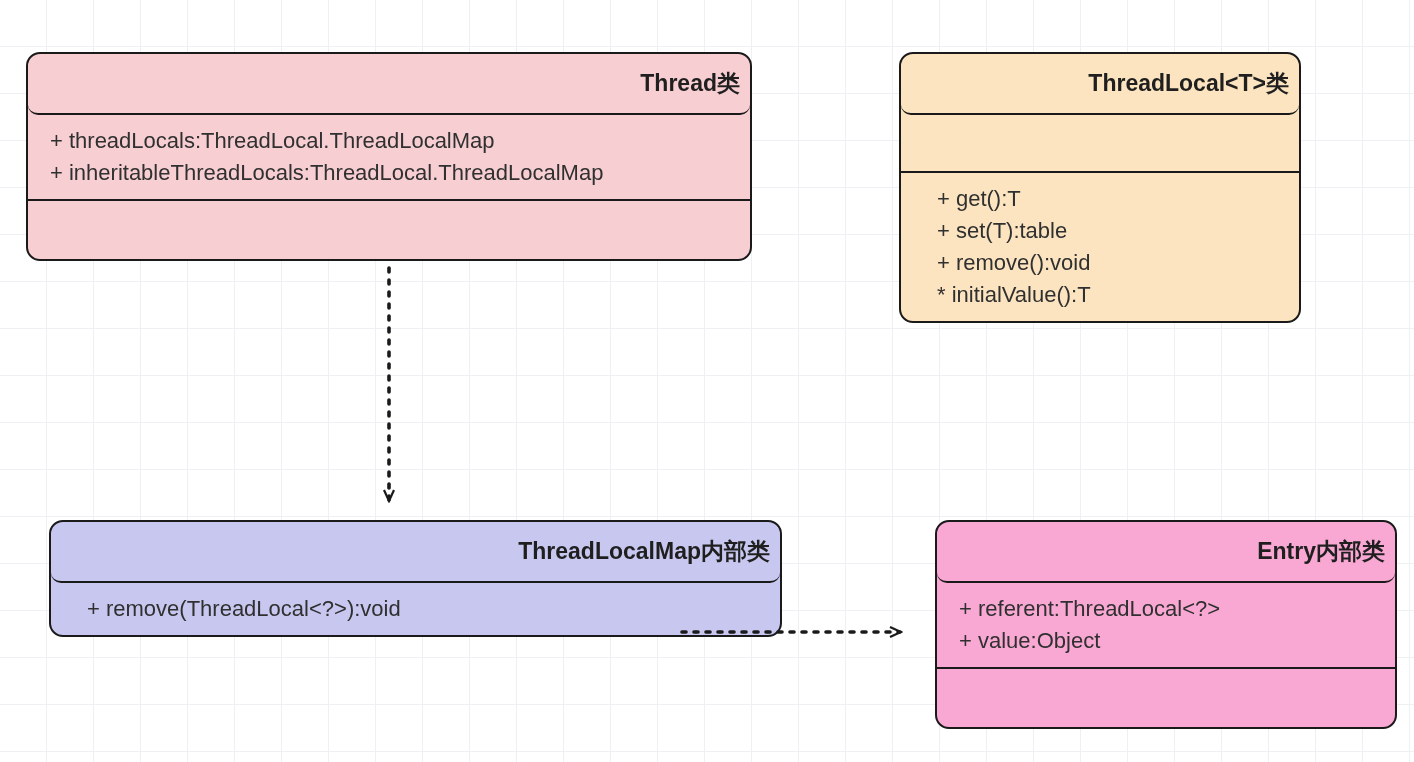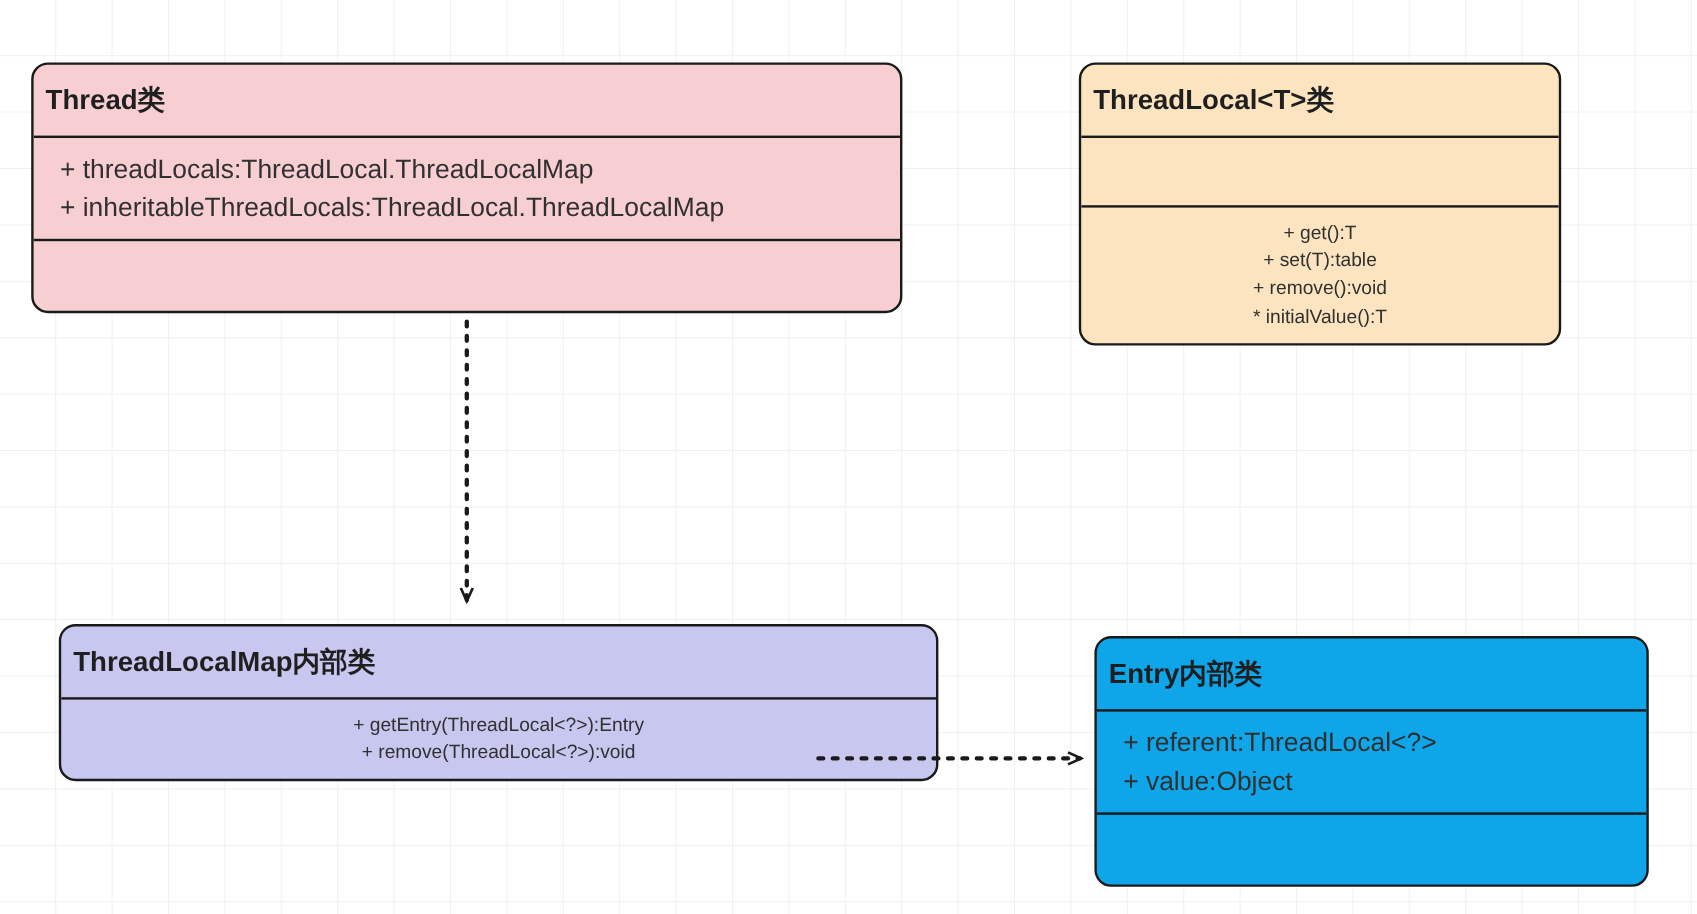--- a/index.html
+++ b/index.html
@@ -16,63 +16,62 @@
     background-position: -1px -1px;
     overflow: hidden;
   }
   .class-box {
     position: absolute;
     border: 2.5px solid #1a1a1a;
     border-radius: 14px;
     overflow: hidden;
   }
   .class-title {
-    text-align: left;
+    text-align: right;
     font-weight: 700;
     font-size: 23px;
     padding: 14px 10px 14px 10px;
     color: #1f1f1f;
     border-bottom: 2.5px solid #1a1a1a;
+    border-radius: 10px;
   }
   .class-attrs {
     padding: 10px 22px;
     font-size: 22px;
     color: #303030;
     border-bottom: 2.5px solid #1a1a1a;
     min-height: 20px;
   }
   .class-attrs.empty, .class-methods.empty { min-height: 58px; }
   .class-methods {
-    padding: 10px 16px;
-    font-size: 16px;
+    padding: 10px 36px;
+    font-size: 22px;
     color: #303030;
     min-height: 20px;
-    text-align: center;
   }
   .class-attrs div, .class-methods div {
     line-height: 1.45;
     white-space: nowrap;
   }
   
   .thread-box {
     left: 26px; top: 52px; width: 726px;
     background: #f7ced2;
   }
   .threadlocal-box {
     left: 899px; top: 52px; width: 402px;
     background: #fbe4bf;
   }
   .threadlocalmap-box {
     left: 49px; top: 520px; width: 733px;
     background: #c7c7f0;
   }
   .entry-box {
-    left: 912px; top: 520px; width: 462px;
-    background: #0ea5e9;
-    margin-top: 10px;
+    left: 935px; top: 520px; width: 462px;
+    background: #f9a8d4;
   }
   svg.connector {
     position: absolute;
     top: 0; left: 0;
     width: 1414px; height: 762px;
     pointer-events: none;
   }
 </style>
 </head>
 <body>
@@ -93,21 +92,20 @@
     <div>+ get():T</div>
     <div>+ set(T):table</div>
     <div>+ remove():void</div>
     <div>* initialValue():T</div>
   </div>
 </div>
 
 <div class="class-box threadlocalmap-box">
   <div class="class-title">ThreadLocalMap内部类</div>
   <div class="class-methods">
-    <div>+ getEntry(ThreadLocal&lt;?&gt;):Entry</div>
     <div>+ remove(ThreadLocal&lt;?&gt;):void</div>
   </div>
 </div>
 
 <div class="class-box entry-box">
   <div class="class-title">Entry内部类</div>
   <div class="class-attrs">
     <div>+ referent:ThreadLocal&lt;?&gt;</div>
     <div>+ value:Object</div>
   </div>

